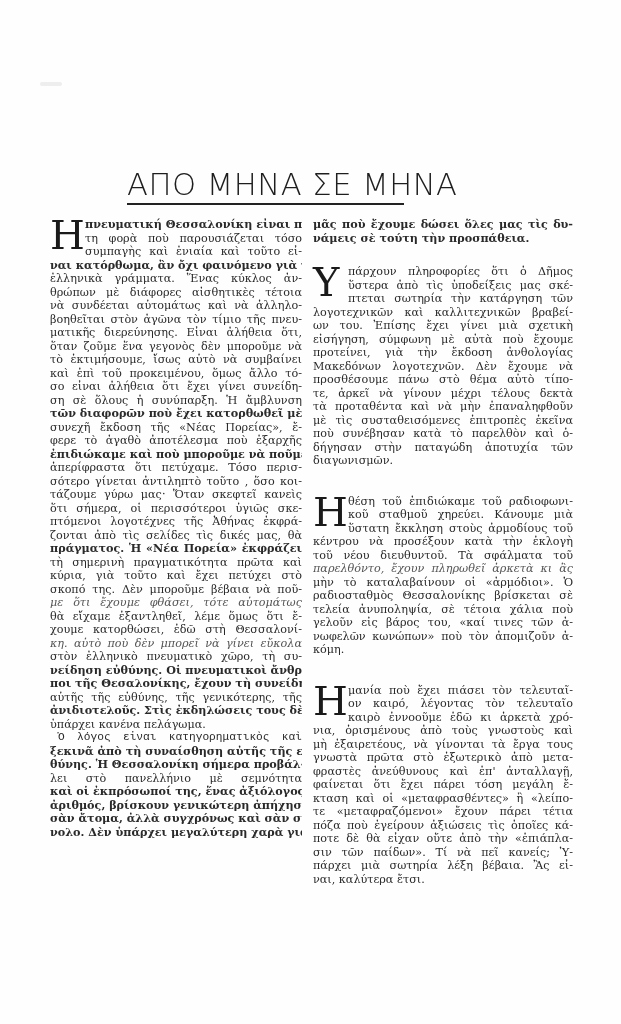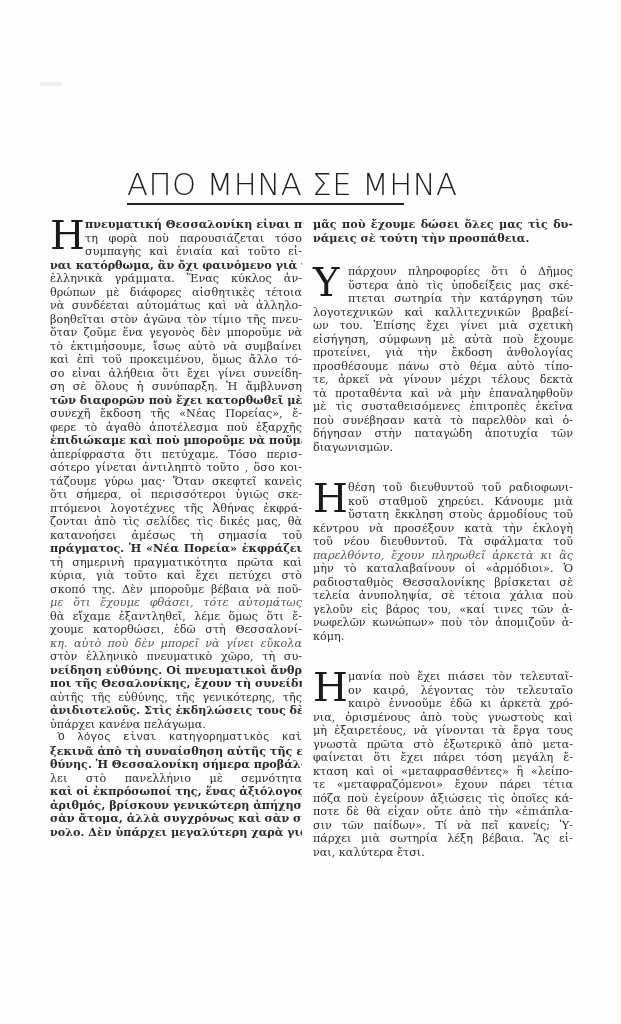--- a/index.html
+++ b/index.html
@@ -110,36 +110,36 @@
     <div class="para">
       <span class="dropcap">Η</span>
       <span class="line indent bold">πνευματική Θεσσαλονίκη εἶναι πρώ-</span>
       <span class="line indent">τη φορὰ ποὺ παρουσιάζεται τόσο</span>
       <span class="line indent">συμπαγὴς καὶ ἑνιαία καὶ τοῦτο εἶ-</span>
       <span class="line bold">ναι κατόρθωμα, ἂν ὄχι φαινόμενο γιὰ τὰ</span>
       <span class="line">ἑλληνικὰ γράμματα. Ἕνας κύκλος ἀν-</span>
       <span class="line">θρώπων μὲ διάφορες αἰσθητικὲς τέτοια</span>
       <span class="line">νὰ συνδέεται αὐτομάτως καὶ νὰ ἀλληλο-</span>
       <span class="line">βοηθεῖται στὸν ἀγῶνα τὸν τίμιο τῆς πνευ-</span>
+      <span class="line">ματικῆς διερεύνησης. Εἶναι ἀλήθεια ὅτι,</span>
       <span class="line">ὅταν ζοῦμε ἕνα γεγονὸς δὲν μποροῦμε νὰ</span>
       <span class="line">τὸ ἐκτιμήσουμε, ἴσως αὐτὸ νὰ συμβαίνει</span>
       <span class="line">καὶ ἐπὶ τοῦ προκειμένου, ὅμως ἄλλο τό-</span>
       <span class="line">σο εἶναι ἀλήθεια ὅτι ἔχει γίνει συνείδη-</span>
       <span class="line">ση σὲ ὅλους ἡ συνύπαρξη. Ἡ ἄμβλυνση</span>
       <span class="line bold">τῶν διαφορῶν ποὺ ἔχει κατορθωθεῖ μὲ τὴ</span>
       <span class="line">συνεχῆ ἔκδοση τῆς «Νέας Πορείας», ἔ-</span>
       <span class="line">φερε τὸ ἀγαθὸ ἀποτέλεσμα ποὺ ἐξαρχῆς</span>
       <span class="line bold">ἐπιδιώκαμε καὶ ποὺ μποροῦμε νὰ ποῦμε</span>
       <span class="line">ἀπερίφραστα ὅτι πετύχαμε. Τόσο περισ-</span>
       <span class="line">σότερο γίνεται ἀντιληπτὸ τοῦτο , ὅσο κοι-</span>
       <span class="line">τάζουμε γύρω μας· Ὅταν σκεφτεῖ κανεὶς</span>
       <span class="line">ὅτι σήμερα, οἱ περισσότεροι ὑγιῶς σκε-</span>
       <span class="line">πτόμενοι λογοτέχνες τῆς Ἀθήνας ἐκφρά-</span>
       <span class="line">ζονται ἀπὸ τὶς σελίδες τὶς δικές μας, θὰ</span>
-      <span class="line">κατανοήσει ἀμέσως τὴ σημασία τοῦ</span>
       <span class="line bold">πράγματος. Ἡ «Νέα Πορεία» ἐκφράζει</span>
       <span class="line">τὴ σημερινὴ πραγματικότητα πρῶτα καὶ</span>
       <span class="line">κύρια, γιὰ τοῦτο καὶ ἔχει πετύχει στὸ</span>
       <span class="line">σκοπό της. Δὲν μποροῦμε βέβαια νὰ ποῦ-</span>
       <span class="line faint">με ὅτι ἔχουμε φθάσει, τότε αὐτομάτως</span>
       <span class="line">θὰ εἴχαμε ἐξαντληθεῖ, λέμε ὅμως ὅτι ἔ-</span>
       <span class="line">χουμε κατορθώσει, ἐδῶ στὴ Θεσσαλονί-</span>
       <span class="line faint">κη. αὐτὸ ποὺ δὲν μπορεῖ νὰ γίνει εὔκολα</span>
       <span class="line">στὸν ἑλληνικὸ πνευματικὸ χῶρο, τὴ συ-</span>
       <span class="line bold">νείδηση εὐθύνης. Οἱ πνευματικοὶ ἄνθρω-</span>
@@ -169,32 +169,33 @@
 
     <div class="para gap-large">
       <span class="dropcap">Υ</span>
       <span class="line indent">πάρχουν πληροφορίες ὅτι ὁ Δῆμος</span>
       <span class="line indent">ὕστερα ἀπὸ τὶς ὑποδείξεις μας σκέ-</span>
       <span class="line indent">πτεται σωτηρία τὴν κατάργηση τῶν</span>
       <span class="line">λογοτεχνικῶν καὶ καλλιτεχνικῶν βραβεί-</span>
       <span class="line">ων του. Ἐπίσης ἔχει γίνει μιὰ σχετικὴ</span>
       <span class="line">εἰσήγηση, σύμφωνη μὲ αὐτὰ ποὺ ἔχουμε</span>
       <span class="line">προτείνει, γιὰ τὴν ἔκδοση ἀνθολογίας</span>
+      <span class="line">Μακεδόνων λογοτεχνῶν. Δὲν ἔχουμε νὰ</span>
       <span class="line">προσθέσουμε πάνω στὸ θέμα αὐτὸ τίπο-</span>
       <span class="line">τε, ἀρκεῖ νὰ γίνουν μέχρι τέλους δεκτὰ</span>
       <span class="line">τὰ προταθέντα καὶ νὰ μὴν ἐπαναληφθοῦν</span>
       <span class="line">μὲ τὶς συσταθεισόμενες ἐπιτροπὲς ἐκεῖνα</span>
       <span class="line">ποὺ συνέβησαν κατὰ τὸ παρελθὸν καὶ ὁ-</span>
       <span class="line">δήγησαν στὴν παταγώδη ἀποτυχία τῶν</span>
       <span class="line last">διαγωνισμῶν.</span>
     </div>
 
     <div class="para gap-xl">
       <span class="dropcap">Η</span>
-      <span class="line indent">θέση τοῦ διευθυντοῦ τοῦ ραδιοφωνι-</span>
+      <span class="line indent">θέση τοῦ ἐπιδιώκαμε τοῦ ραδιοφωνι-</span>
       <span class="line indent">κοῦ σταθμοῦ χηρεύει. Κάνουμε μιὰ</span>
       <span class="line indent">ὕστατη ἔκκληση στοὺς ἁρμοδίους τοῦ</span>
       <span class="line">κέντρου νὰ προσέξουν κατὰ τὴν ἐκλογὴ</span>
       <span class="line">τοῦ νέου διευθυντοῦ. Τὰ σφάλματα τοῦ</span>
       <span class="line faint">παρελθόντο, ἔχουν πληρωθεῖ ἀρκετὰ κι ἂς</span>
       <span class="line">μὴν τὸ καταλαβαίνουν οἱ «ἁρμόδιοι». Ὁ</span>
       <span class="line">ραδιοσταθμὸς Θεσσαλονίκης βρίσκεται σὲ</span>
       <span class="line">τελεία ἀνυποληψία, σὲ τέτοια χάλια ποὺ</span>
       <span class="line">γελοῦν εἰς βάρος του, «καί τινες τῶν ἀ-</span>
       <span class="line">νωφελῶν κωνώπων» ποὺ τὸν ἀπομιζοῦν ἀ-</span>
@@ -202,20 +203,21 @@
     </div>
 
     <div class="para gap-xl">
       <span class="dropcap">Η</span>
       <span class="line indent">μανία ποὺ ἔχει πιάσει τὸν τελευταῖ-</span>
       <span class="line indent">ον καιρό, λέγοντας τὸν τελευταῖο</span>
       <span class="line indent">καιρὸ ἐννοοῦμε ἐδῶ κι ἀρκετὰ χρό-</span>
       <span class="line">νια, ὁρισμένους ἀπὸ τοὺς γνωστοὺς καὶ</span>
       <span class="line">μὴ ἐξαιρετέους, νὰ γίνονται τὰ ἔργα τους</span>
       <span class="line">γνωστὰ πρῶτα στὸ ἐξωτερικὸ ἀπὸ μετα-</span>
+      <span class="line">φραστὲς ἀνεύθυνους καὶ ἐπ' ἀνταλλαγῇ,</span>
       <span class="line">φαίνεται ὅτι ἔχει πάρει τόση μεγάλη ἔ-</span>
       <span class="line">κταση καὶ οἱ «μεταφρασθέντες» ἢ «λείπο-</span>
       <span class="line">τε «μεταφραζόμενοι» ἔχουν πάρει τέτια</span>
       <span class="line">πόζα ποὺ ἐγείρουν ἀξιώσεις τὶς ὁποῖες κά-</span>
       <span class="line">ποτε δὲ θὰ εἶχαν οὔτε ἀπὸ τὴν «ἐπιάπλα-</span>
       <span class="line">σιν τῶν παίδων». Τί νὰ πεῖ κανείς; Ὑ-</span>
       <span class="line">πάρχει μιὰ σωτηρία λέξη βέβαια. Ἂς εἶ-</span>
       <span class="line last">ναι, καλύτερα ἔτσι.</span>
     </div>
   </div>

